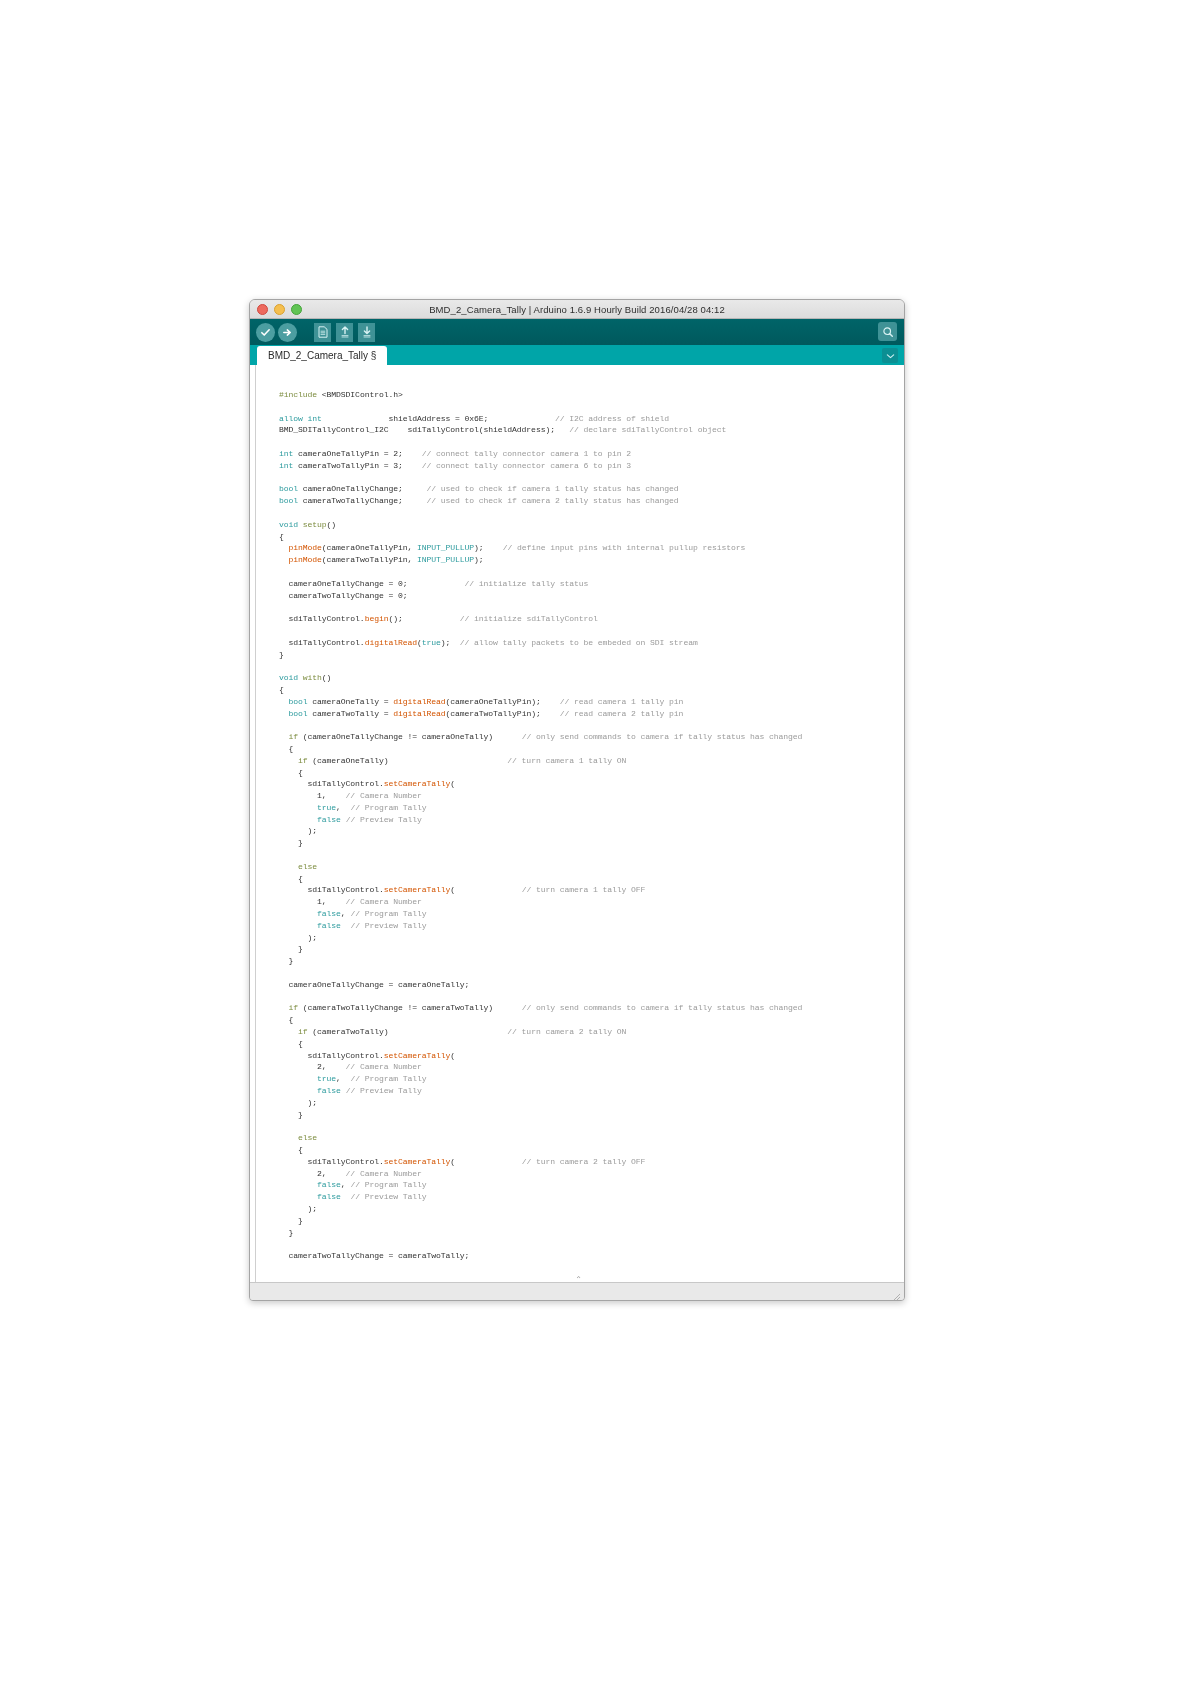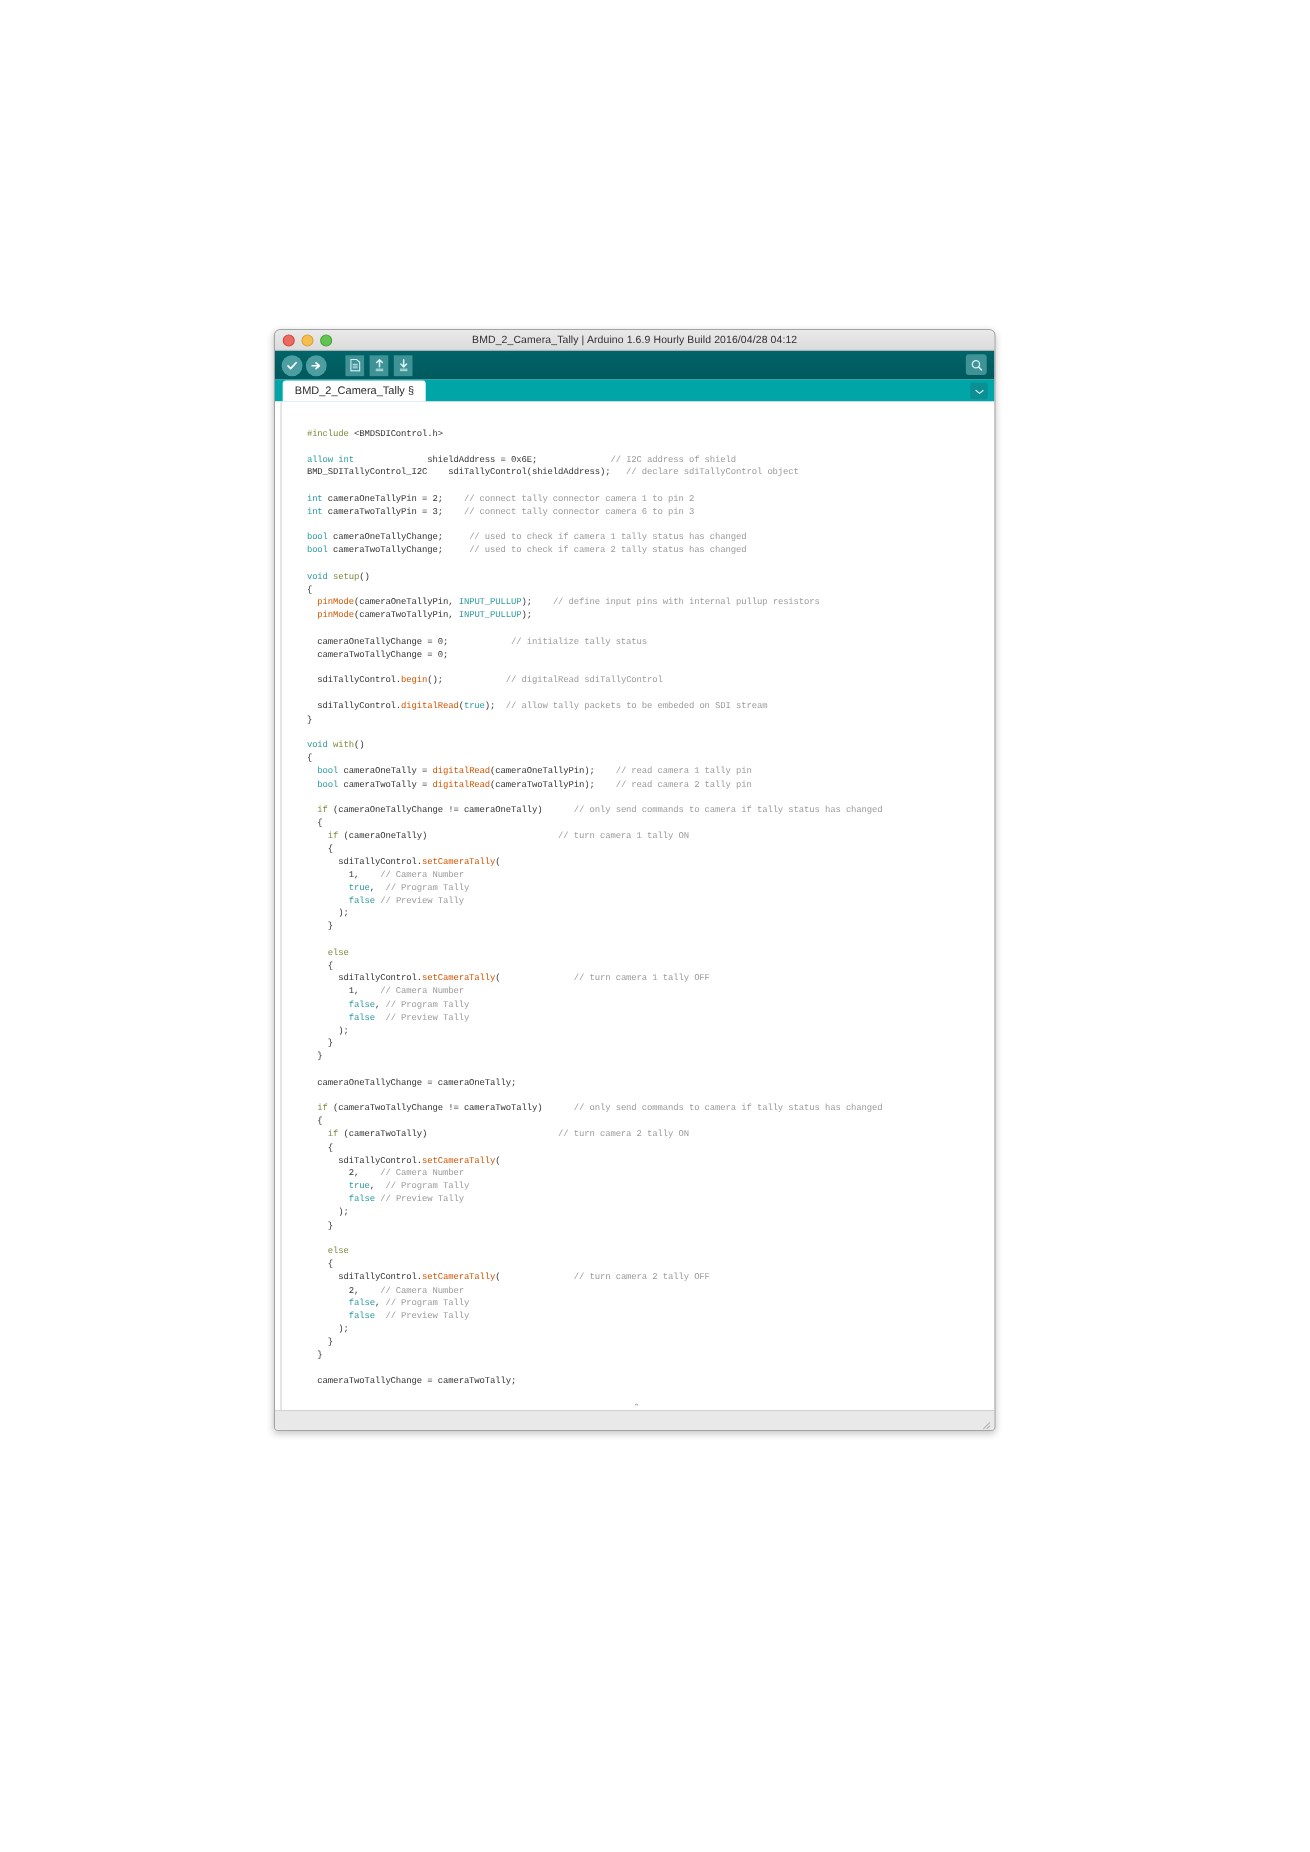--- a/index.html
+++ b/index.html
@@ -296,21 +296,21 @@
 <span class="kw">bool</span> cameraTwoTallyChange;     <span class="cm">// used to check if camera 2 tally status has changed</span>
 
 <span class="kw">void</span> <span class="kw2">setup</span>()
 {
   <span class="fn">pinMode</span>(cameraOneTallyPin, <span class="const">INPUT_PULLUP</span>);    <span class="cm">// define input pins with internal pullup resistors</span>
   <span class="fn">pinMode</span>(cameraTwoTallyPin, <span class="const">INPUT_PULLUP</span>);
 
   cameraOneTallyChange = 0;            <span class="cm">// initialize tally status</span>
   cameraTwoTallyChange = 0;
 
-  sdiTallyControl.<span class="fn">begin</span>();            <span class="cm">// digitalRead sdiTallyControl</span>
+  sdiTallyControl.<span class="fn">begin</span>();            <span class="cm">// initialize sdiTallyControl</span>
 
   sdiTallyControl.<span class="fn">digitalRead</span>(<span class="lit">true</span>);  <span class="cm">// allow tally packets to be embeded on SDI stream</span>
 }
 
 <span class="kw">void</span> <span class="kw2">with</span>()
 {
   <span class="kw">bool</span> cameraOneTally = <span class="fn">digitalRead</span>(cameraOneTallyPin);    <span class="cm">// read camera 1 tally pin</span>
   <span class="kw">bool</span> cameraTwoTally = <span class="fn">digitalRead</span>(cameraTwoTallyPin);    <span class="cm">// read camera 2 tally pin</span>
 
   <span class="kw2">if</span> (cameraOneTallyChange != cameraOneTally)      <span class="cm">// only send commands to camera if tally status has changed</span>

